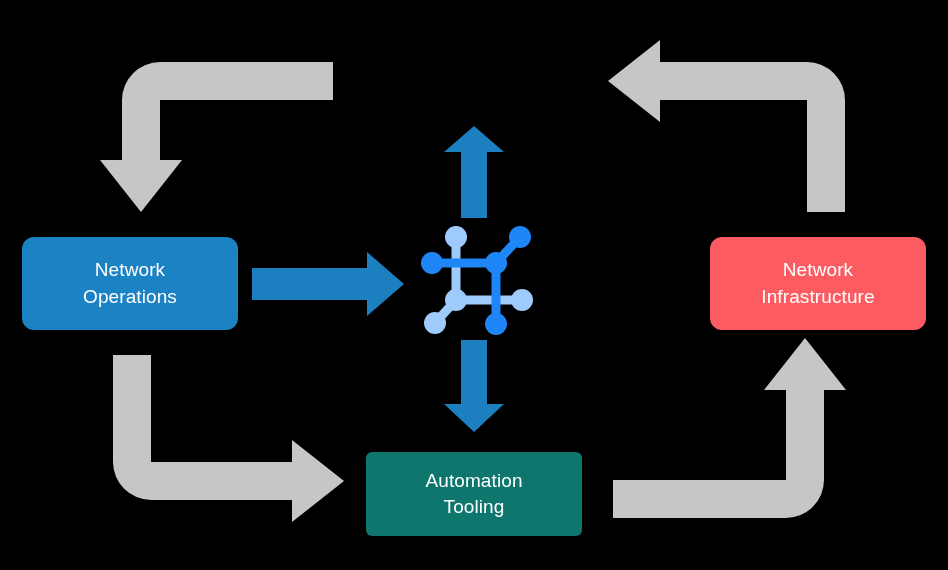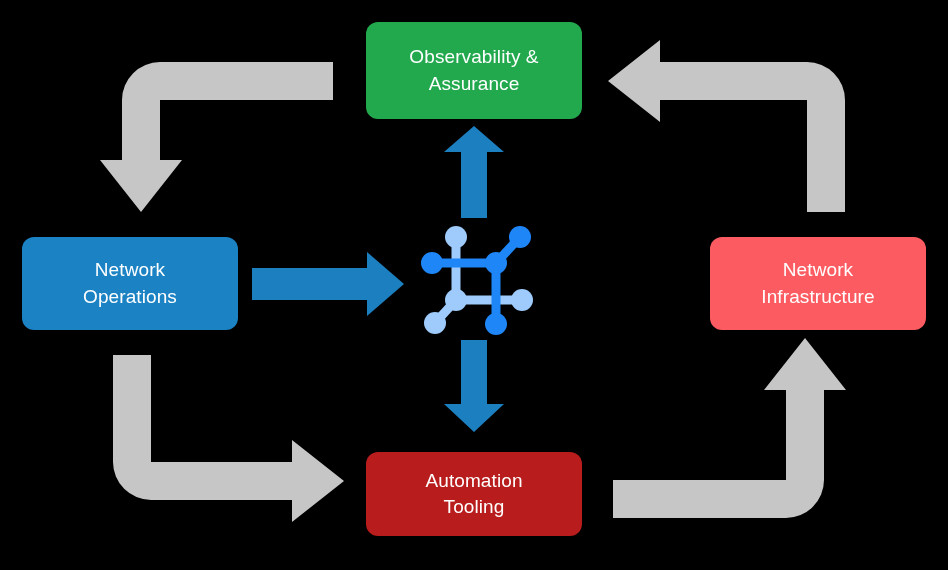--- a/index.html
+++ b/index.html
@@ -170,33 +170,29 @@
     </g>
 
     <g fill="#1f86f7">
       <circle cx="12" cy="43" r="11"></circle>
       <circle cx="76" cy="43" r="11"></circle>
       <circle cx="100" cy="17" r="11"></circle>
       <circle cx="76" cy="104" r="11"></circle>
     </g>
   </svg>
 
-  <div class="node-box" id="box-observability" style="background: rgb(34, 169, 78); color: rgb(255, 255, 255);">
-    <span class="box-label">Observability &amp;
-Assurance</span>
-  </div>
 
   <div class="node-box" id="box-operations" style="background: rgb(27, 130, 196); color: rgb(255, 255, 255);">
     <span class="box-label">Network
 Operations</span>
   </div>
 
   <div class="node-box" id="box-infrastructure" style="background: rgb(252, 92, 97); color: rgb(255, 255, 255);">
     <span class="box-label">Network
 Infrastructure</span>
   </div>
 
-  <div class="node-box" id="box-automation" style="background: #b91c1c; color: rgb(255, 255, 255);">
+  <div class="node-box" id="box-automation" style="background: #0f766e; color: rgb(255, 255, 255); border-radius: 6px;">
     <span class="box-label">Automation
 Tooling</span>
   </div>
 
 </div>
 
 </body></html>

